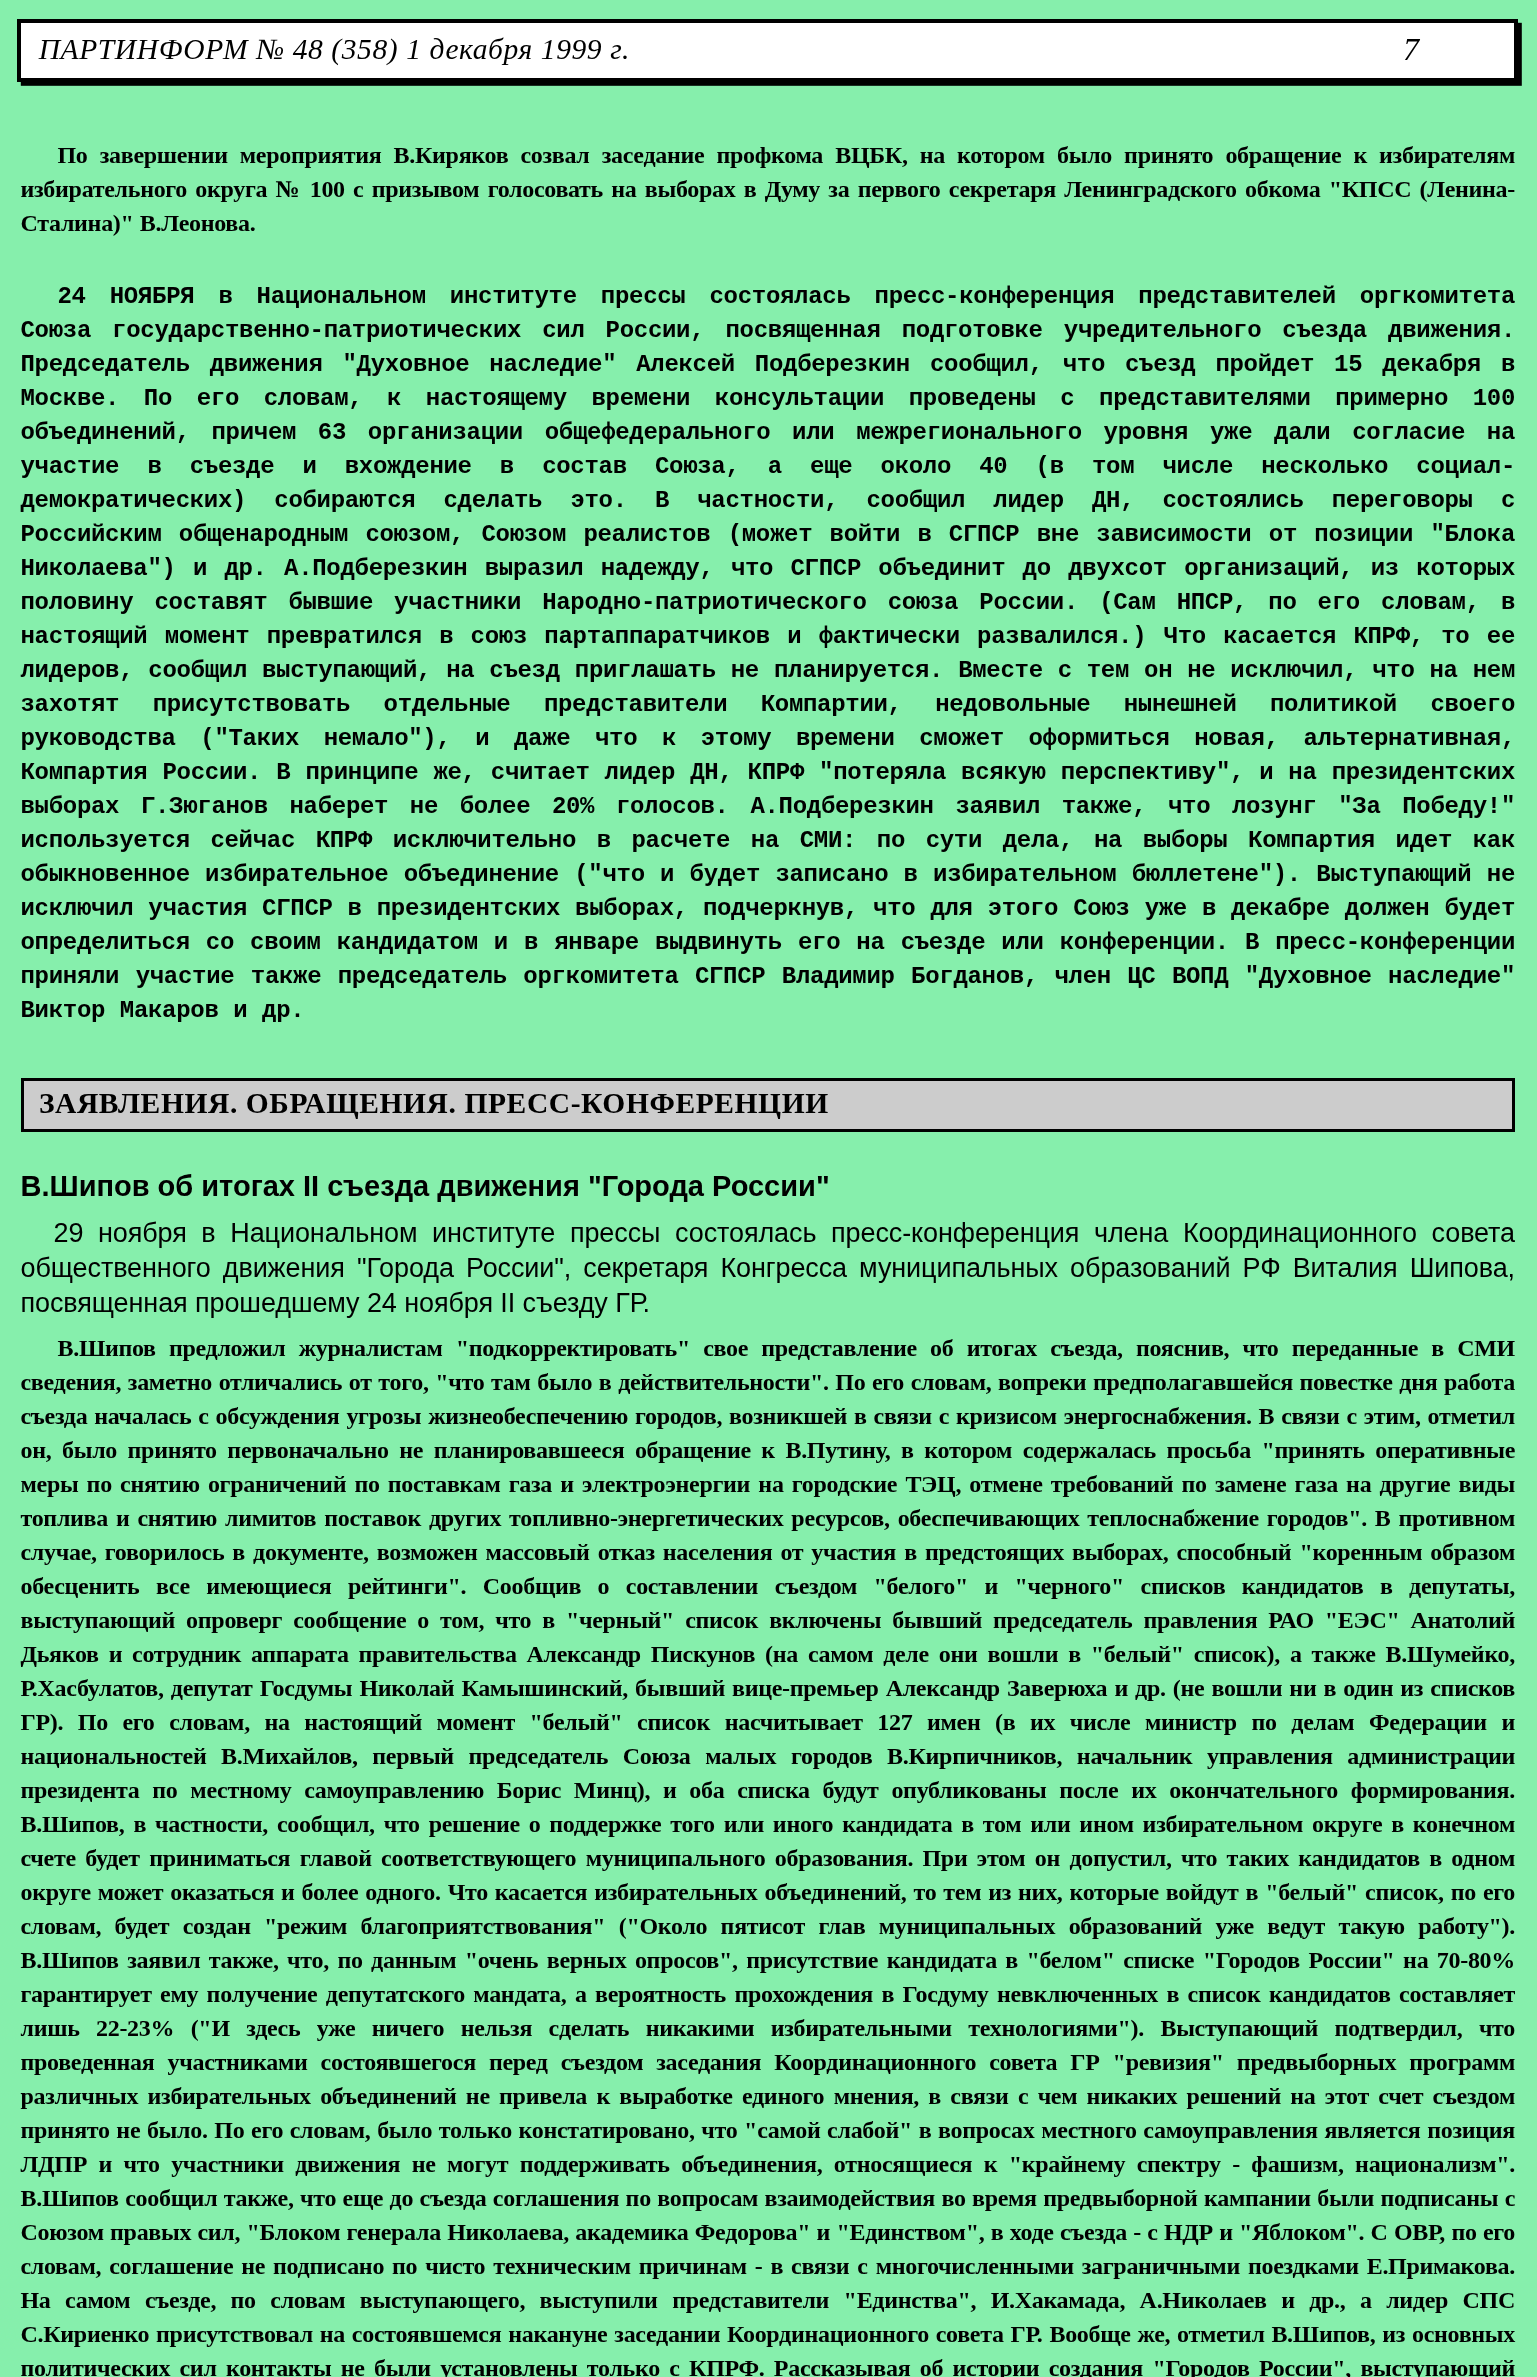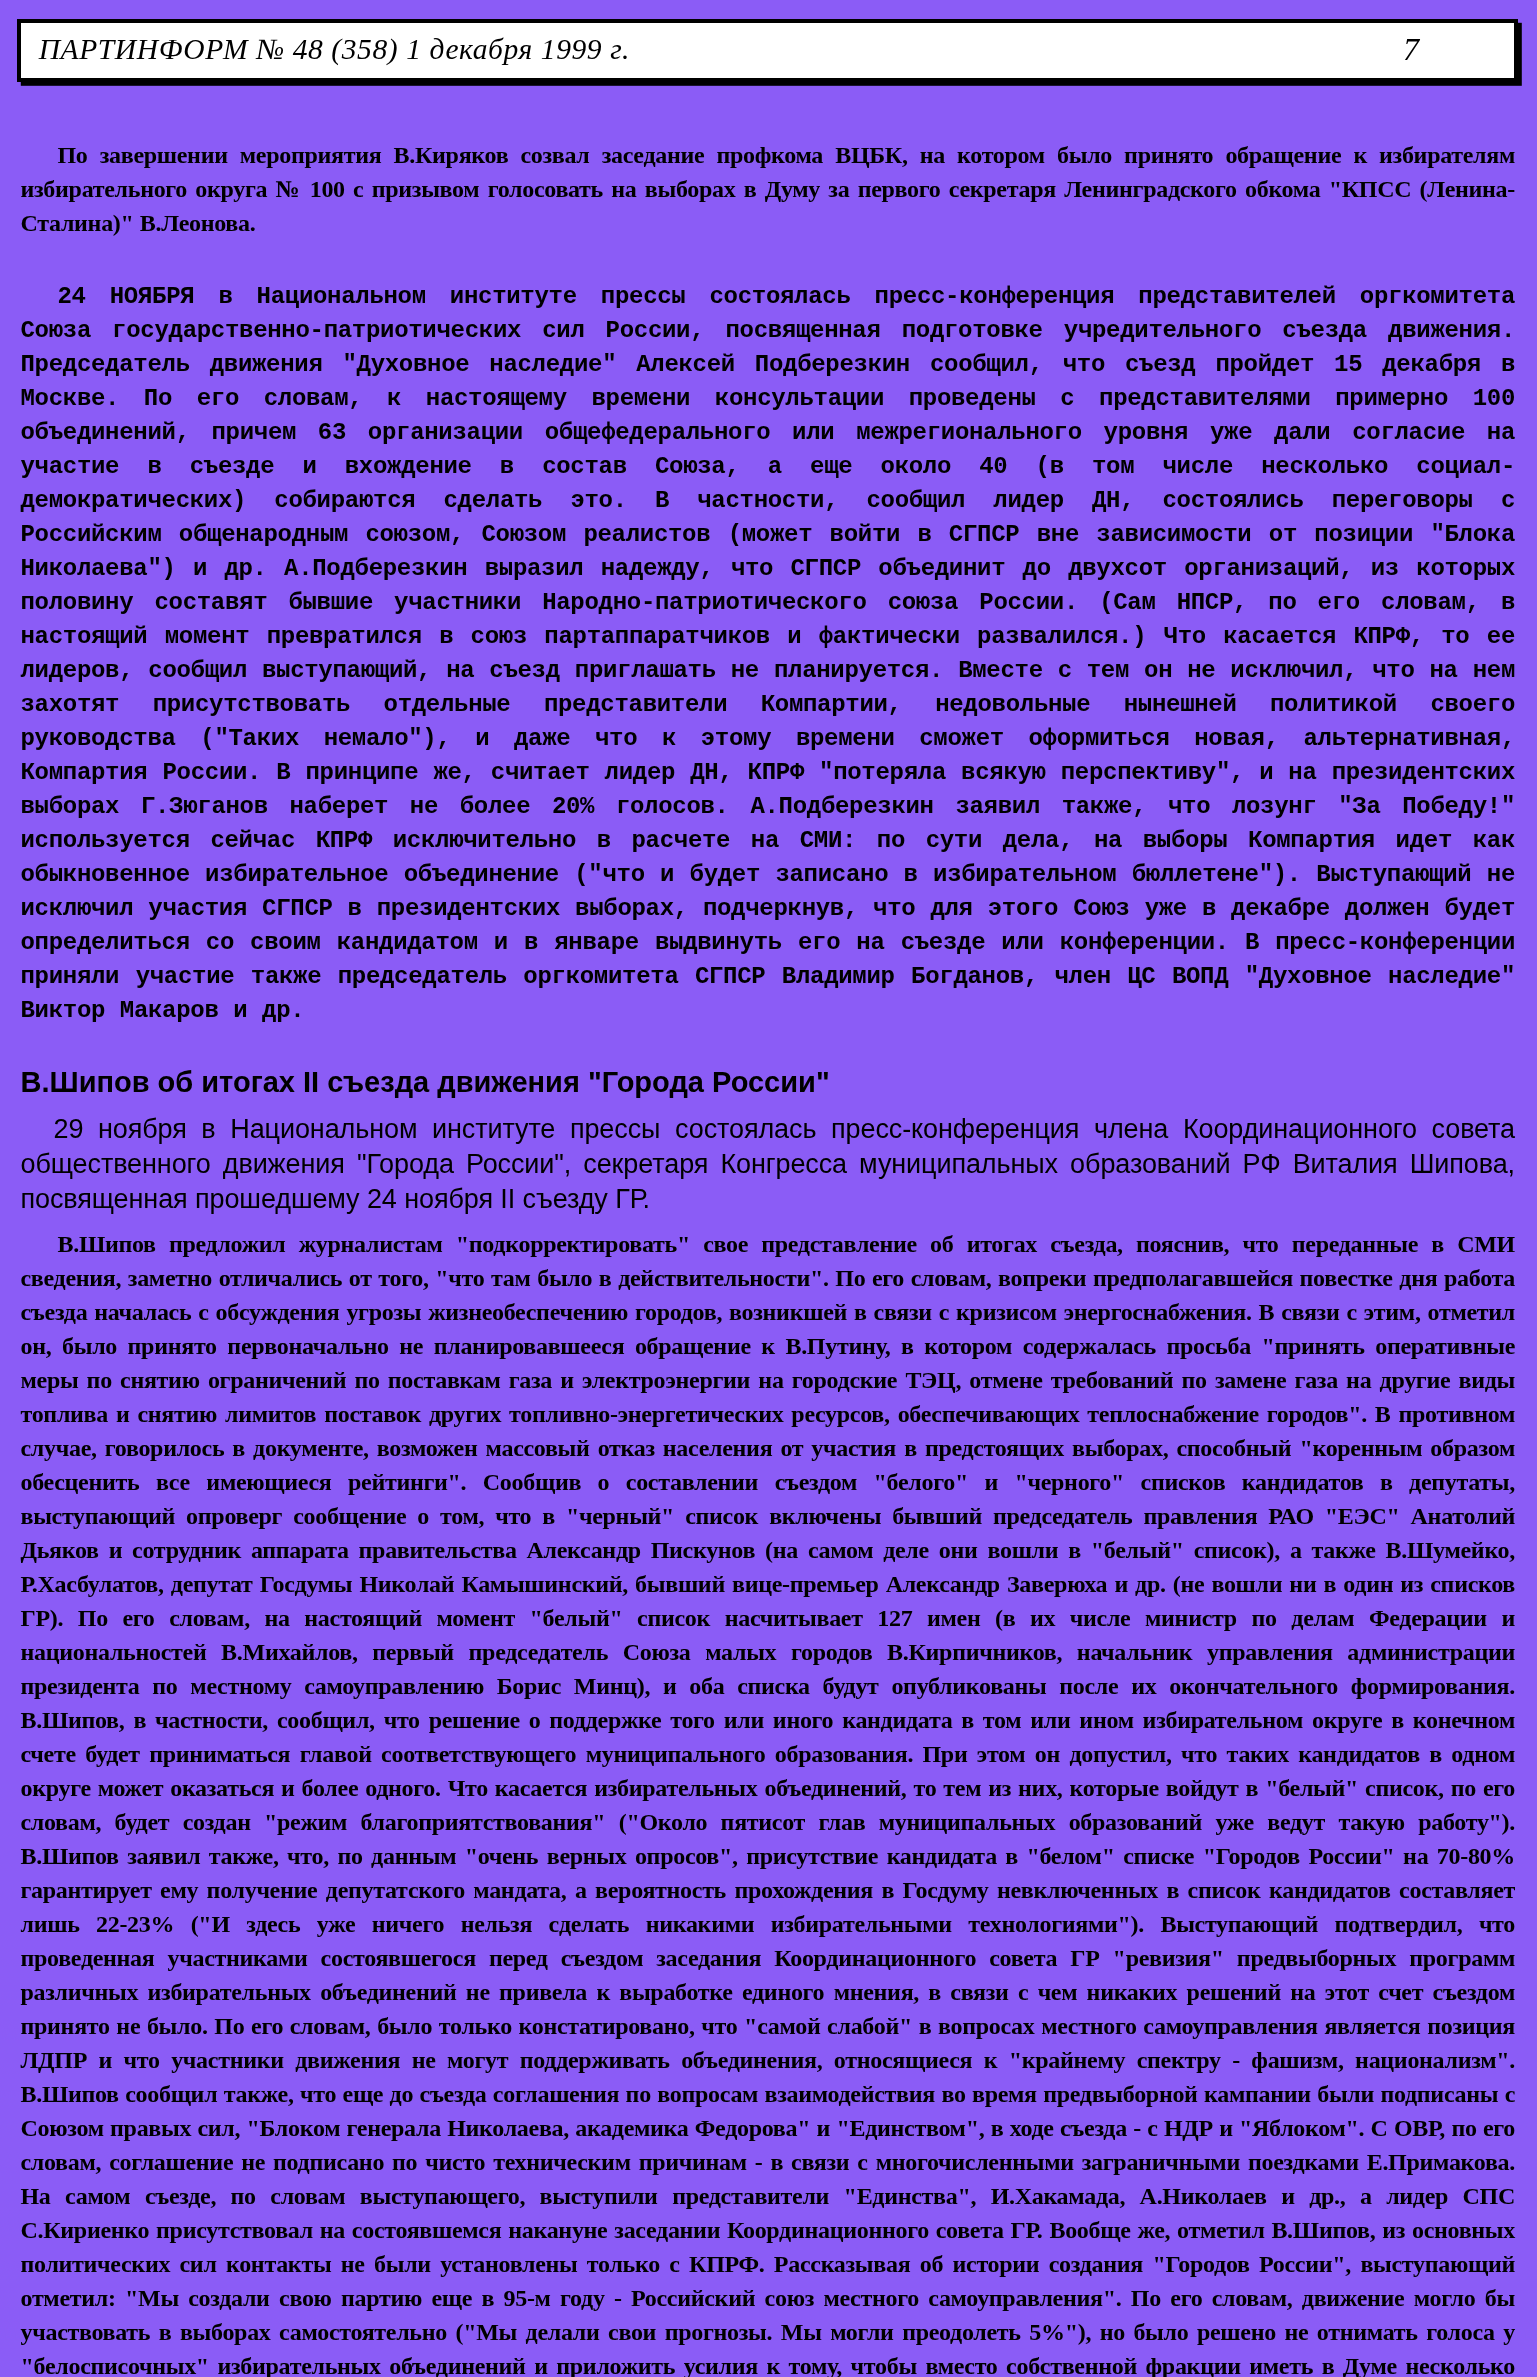--- a/index.html
+++ b/index.html
@@ -4,21 +4,21 @@
 <style>
   html, body {
     margin: 0;
     padding: 0;
     background: #ffffff;
   }
   .page {
     position: relative;
     width: 1537px;
     height: 2377px;
-    background: #8b5cf6;
+    background: #86efac;
     color: #000000;
     font-family: "Liberation Serif", serif;
     overflow: hidden;
   }
   .masthead {
     position: absolute;
     top: 19px;
     left: 16.7px;
     right: 19px;
     border: 4.5px solid #000000;
@@ -102,20 +102,23 @@
     <span class="masthead-title">ПАРТИНФОРМ № 48 (358) 1 декабря 1999 г.</span>
     <span class="masthead-page">7</span>
   </div>
 
   <div class="content">
 
     <p class="body-para">По завершении мероприятия В.Киряков созвал заседание профкома ВЦБК, на котором было принято обращение к избирателям избирательного округа № 100 с призывом голосовать на выборах в Думу за первого секретаря Ленинградского обкома "КПСС (Ленина-Сталина)" В.Леонова.</p>
 
     <p class="body-para para-gap">24 НОЯБРЯ в Национальном институте прессы состоялась пресс-конференция представителей оргкомитета Союза государственно-патриотических сил России, посвященная подготовке учредительного съезда движения. Председатель движения "Духовное наследие" Алексей Подберезкин сообщил, что съезд пройдет 15 декабря в Москве. По его словам, к настоящему времени консультации проведены с представителями примерно 100 объединений, причем 63 организации общефедерального или межрегионального уровня уже дали согласие на участие в съезде и вхождение в состав Союза, а еще около 40 (в том числе несколько социал-демократических) собираются сделать это. В частности, сообщил лидер ДН, состоялись переговоры с Российским общенародным союзом, Союзом реалистов (может войти в СГПСР вне зависимости от позиции "Блока Николаева") и др. А.Подберезкин выразил надежду, что СГПСР объединит до двухсот организаций, из которых половину составят бывшие участники Народно-патриотического союза России. (Сам НПСР, по его словам, в настоящий момент превратился в союз партаппаратчиков и фактически развалился.) Что касается КПРФ, то ее лидеров, сообщил выступающий, на съезд приглашать не планируется. Вместе с тем он не исключил, что на нем захотят присутствовать отдельные представители Компартии, недовольные нынешней политикой своего руководства ("Таких немало"), и даже что к этому времени сможет оформиться новая, альтернативная, Компартия России. В принципе же, считает лидер ДН, КПРФ "потеряла всякую перспективу", и на президентских выборах Г.Зюганов наберет не более 20% голосов. А.Подберезкин заявил также, что лозунг "За Победу!" используется сейчас КПРФ исключительно в расчете на СМИ: по сути дела, на выборы Компартия идет как обыкновенное избирательное объединение ("что и будет записано в избирательном бюллетене"). Выступающий не исключил участия СГПСР в президентских выборах, подчеркнув, что для этого Союз уже в декабре должен будет определиться со своим кандидатом и в январе выдвинуть его на съезде или конференции. В пресс-конференции приняли участие также председатель оргкомитета СГПСР Владимир Богданов, член ЦС ВОПД "Духовное наследие" Виктор Макаров и др.</p>
 
+    <div class="section-banner">
+      <span class="section-banner-text">ЗАЯВЛЕНИЯ. ОБРАЩЕНИЯ. ПРЕСС-КОНФЕРЕНЦИИ</span>
+    </div>
 
     <h2 class="article-title">В.Шипов об итогах II съезда движения "Города России"</h2>
 
     <p class="lead-para">29 ноября в Национальном институте прессы состоялась пресс-конференция члена Координационного совета общественного движения "Города России", секретаря Конгресса муниципальных образований РФ Виталия Шипова, посвященная прошедшему 24 ноября II съезду ГР.</p>
 
     <div class="article-body">
       <p class="body-para">В.Шипов предложил журналистам "подкорректировать" свое представление об итогах съезда, пояснив, что переданные в СМИ сведения, заметно отличались от того, "что там было в действительности". По его словам, вопреки предполагавшейся повестке дня работа съезда началась с обсуждения угрозы жизнеобеспечению городов, возникшей в связи с кризисом энергоснабжения. В связи с этим, отметил он, было принято первоначально не планировавшееся обращение к В.Путину, в котором содержалась просьба "принять оперативные меры по снятию ограничений по поставкам газа и электроэнергии на городские ТЭЦ, отмене требований по замене газа на другие виды топлива и снятию лимитов поставок других топливно-энергетических ресурсов, обеспечивающих теплоснабжение городов". В противном случае, говорилось в документе, возможен массовый отказ населения от участия в предстоящих выборах, способный "коренным образом обесценить все имеющиеся рейтинги". Сообщив о составлении съездом "белого" и "черного" списков кандидатов в депутаты, выступающий опроверг сообщение о том, что в "черный" список включены бывший председатель правления РАО "ЕЭС" Анатолий Дьяков и сотрудник аппарата правительства Александр Пискунов (на самом деле они вошли в "белый" список), а также В.Шумейко, Р.Хасбулатов, депутат Госдумы Николай Камышинский, бывший вице-премьер Александр Заверюха и др. (не вошли ни в один из списков ГР). По его словам, на настоящий момент "белый" список насчитывает 127 имен (в их числе министр по делам Федерации и национальностей В.Михайлов, первый председатель Союза малых городов В.Кирпичников, начальник управления администрации президента по местному самоуправлению Борис Минц), и оба списка будут опубликованы после их окончательного формирования. В.Шипов, в частности, сообщил, что решение о поддержке того или иного кандидата в том или ином избирательном округе в конечном счете будет приниматься главой соответствующего муниципального образования. При этом он допустил, что таких кандидатов в одном округе может оказаться и более одного. Что касается избирательных объединений, то тем из них, которые войдут в "белый" список, по его словам, будет создан "режим благоприятствования" ("Около пятисот глав муниципальных образований уже ведут такую работу"). В.Шипов заявил также, что, по данным "очень верных опросов", присутствие кандидата в "белом" списке "Городов России" на 70-80% гарантирует ему получение депутатского мандата, а вероятность прохождения в Госдуму невключенных в список кандидатов составляет лишь 22-23% ("И здесь уже ничего нельзя сделать никакими избирательными технологиями"). Выступающий подтвердил, что проведенная участниками состоявшегося перед съездом заседания Координационного совета ГР "ревизия" предвыборных программ различных избирательных объединений не привела к выработке единого мнения, в связи с чем никаких решений на этот счет съездом принято не было. По его словам, было только констатировано, что "самой слабой" в вопросах местного самоуправления является позиция ЛДПР и что участники движения не могут поддерживать объединения, относящиеся к "крайнему спектру - фашизм, национализм". В.Шипов сообщил также, что еще до съезда соглашения по вопросам взаимодействия во время предвыборной кампании были подписаны с Союзом правых сил, "Блоком генерала Николаева, академика Федорова" и "Единством", в ходе съезда - с НДР и "Яблоком". С ОВР, по его словам, соглашение не подписано по чисто техническим причинам - в связи с многочисленными заграничными поездками Е.Примакова. На самом съезде, по словам выступающего, выступили представители "Единства", И.Хакамада, А.Николаев и др., а лидер СПС С.Кириенко присутствовал на состоявшемся накануне заседании Координационного совета ГР. Вообще же, отметил В.Шипов, из основных политических сил контакты не были установлены только с КПРФ. Рассказывая об истории создания "Городов России", выступающий отметил: "Мы создали свою партию еще в 95-м году - Российский союз местного самоуправления". По его словам, движение могло бы участвовать в выборах самостоятельно ("Мы делали свои прогнозы. Мы могли преодолеть 5%"), но было решено не отнимать голоса у "белосписочных" избирательных объединений и приложить усилия к тому, чтобы вместо собственной фракции иметь в Думе несколько фракций-союзниц. Кроме того, В.Шипов рассказал о планах движения по участию в выборах губернаторов ряда регионов. В частности, по его словам, решено поддержать таких кандидатов, как мэр Новосибирска В.Толоконский и мэр Уссурийска В.Ведерников (Приморский край).</p>
 
     </div>
 

